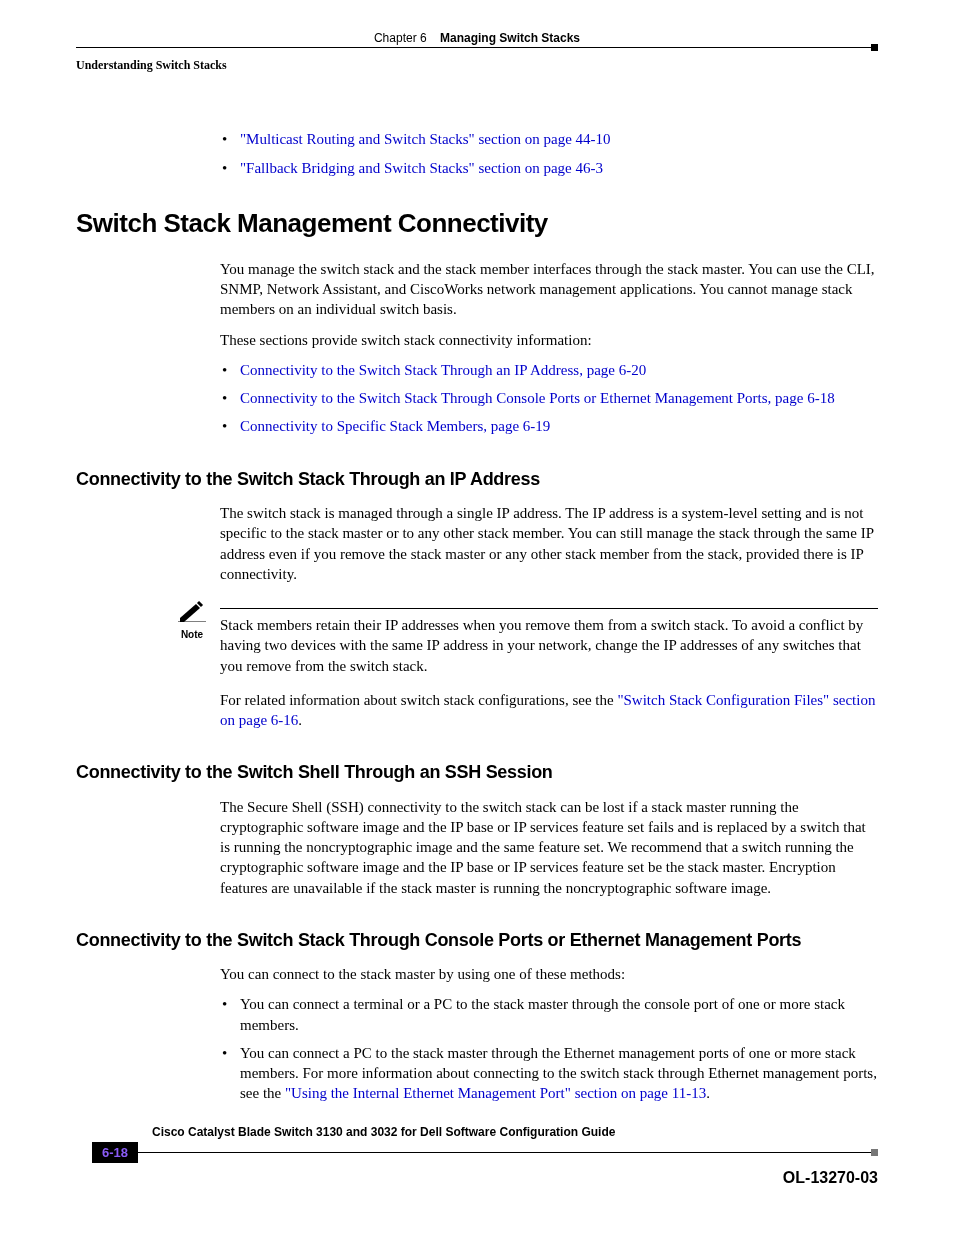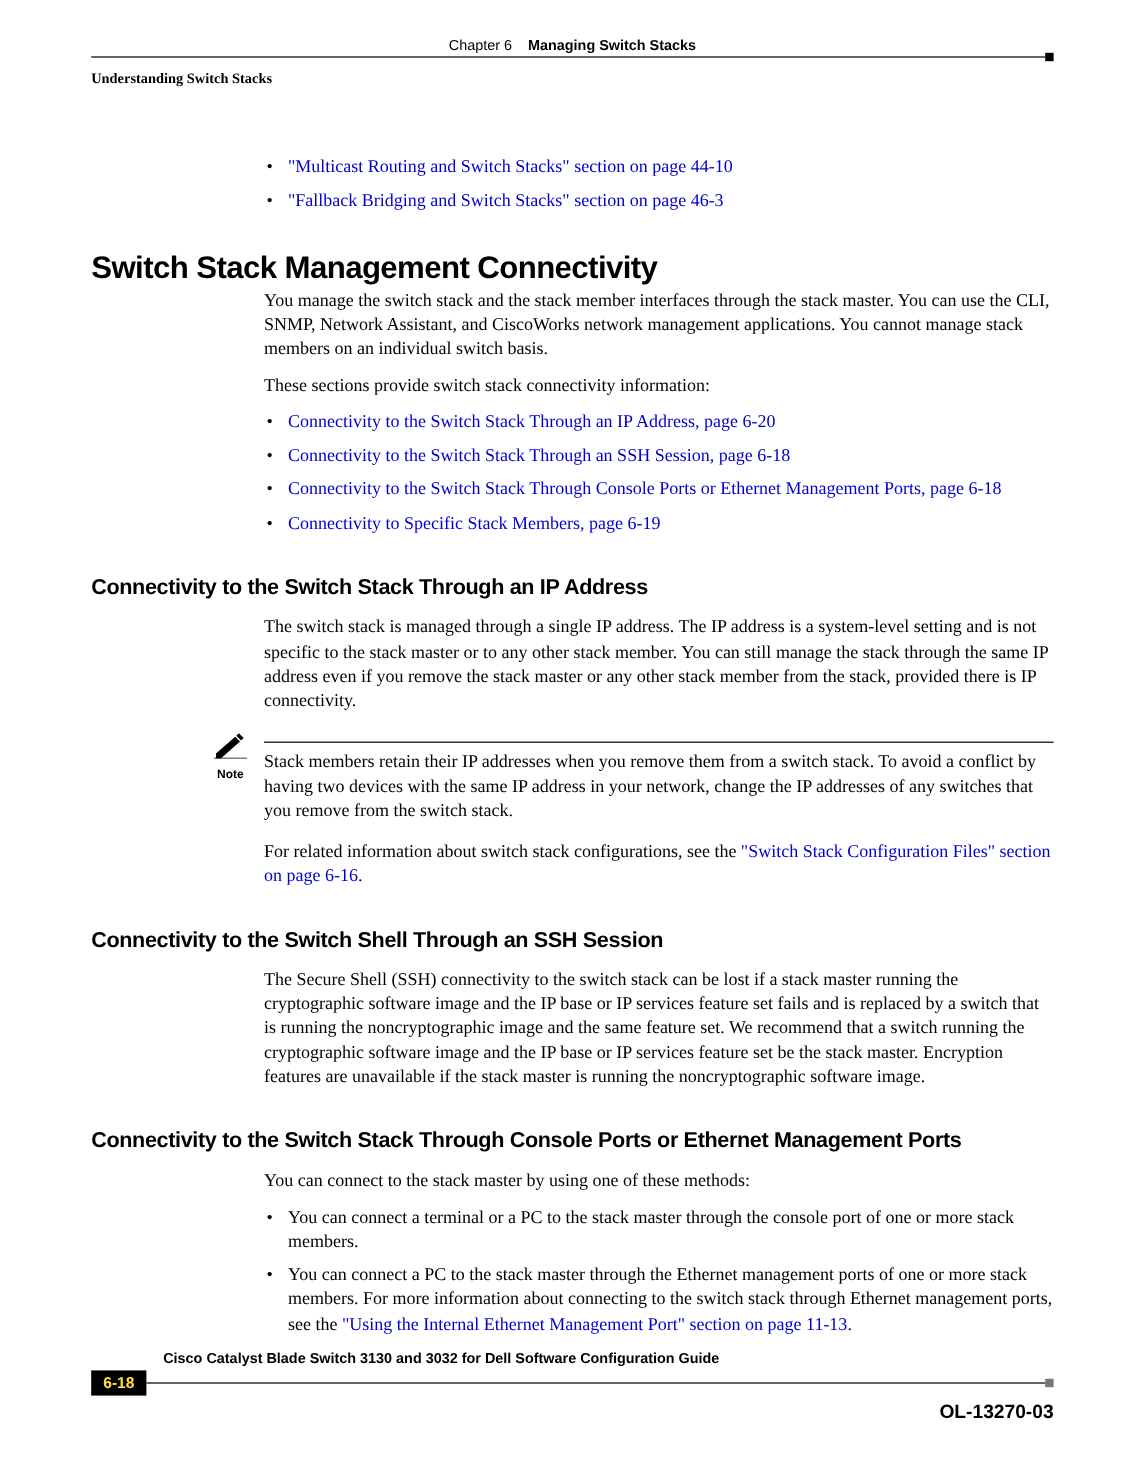--- a/index.html
+++ b/index.html
@@ -56,21 +56,21 @@
     position: absolute;
     left: 2px;
     top: 0;
     font-size: 15px;
   }
   .link { color: #0000cc; }
   h1.section {
     font-family: Arial, Helvetica, sans-serif;
     font-weight: bold;
     font-size: 26px;
-    margin: 28px 0 0 0;
+    margin: 28px 0 18px 0;
     letter-spacing: -0.5px;
   }
   h2.subsection {
     font-family: Arial, Helvetica, sans-serif;
     font-weight: bold;
     font-size: 18px;
     margin: 30px 0 12px 0;
     letter-spacing: -0.3px;
   }
   p { margin: 0 0 10px 0; }
@@ -92,42 +92,42 @@
     font-family: Arial, Helvetica, sans-serif;
     font-weight: bold;
     font-size: 10px;
     margin-top: 2px;
   }
   .note-rule-wrap { flex:1; }
   .note-rule { border-top: 1px solid #000; margin-bottom: 6px; margin-top: 8px;}
   .note-body { }
   .footer {
     position: absolute;
-    left: 76px;
+    left: 92px;
     right: 76px;
     bottom: 46px;
   }
   .footer-title-row {
     display:flex;
     align-items:center;
   }
   .footer-title {
     font-family: Arial, Helvetica, sans-serif;
     font-weight: bold;
     font-size: 12px;
     margin-left: 60px;
   }
   .footer-rule-row {
     display:flex;
     align-items:center;
     margin-top:2px;
   }
   .pagebox {
     background:#000;
-    color:#fde047;
+    color:#8b5cf6;
     font-family: Arial, Helvetica, sans-serif;
     font-weight: bold;
     font-size: 13px;
     padding: 2px 10px;
   }
   .footer-code {
     font-family: Arial, Helvetica, sans-serif;
     font-weight: bold;
     font-size: 16px;
     text-align:right;
@@ -158,21 +158,20 @@
       </ul>
     </div>
 
     <h1 class="section">Switch Stack Management Connectivity</h1>
 
     <div class="indent">
       <p>You manage the switch stack and the stack member interfaces through the stack master. You can use the CLI, SNMP, Network Assistant, and CiscoWorks network management applications. You cannot manage stack members on an individual switch basis.</p>
       <p>These sections provide switch stack connectivity information:</p>
       <ul class="bullets">
         <li><span class="link">Connectivity to the Switch Stack Through an IP Address, page 6-20</span></li>
-        <li><span class="link">Connectivity to the Switch Stack Through an SSH Session, page 6-18</span></li>
         <li><span class="link">Connectivity to the Switch Stack Through Console Ports or Ethernet Management Ports, page 6-18</span></li>
         <li><span class="link">Connectivity to Specific Stack Members, page 6-19</span></li>
       </ul>
     </div>
 
     <h2 class="subsection">Connectivity to the Switch Stack Through an IP Address</h2>
     <div class="indent">
       <p>The switch stack is managed through a single IP address. The IP address is a system-level setting and is not specific to the stack master or to any other stack member. You can still manage the stack through the same IP address even if you remove the stack master or any other stack member from the stack, provided there is IP connectivity.</p>
     </div>
 

